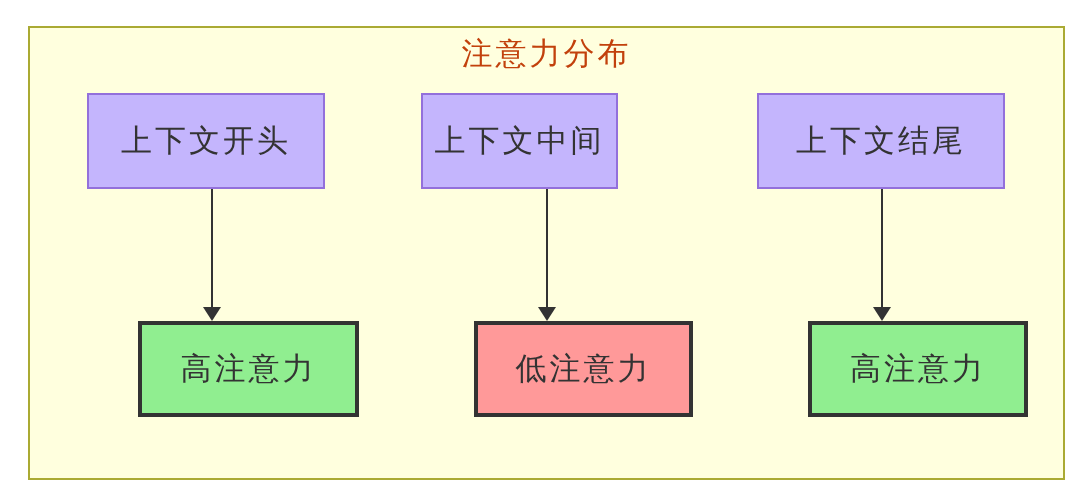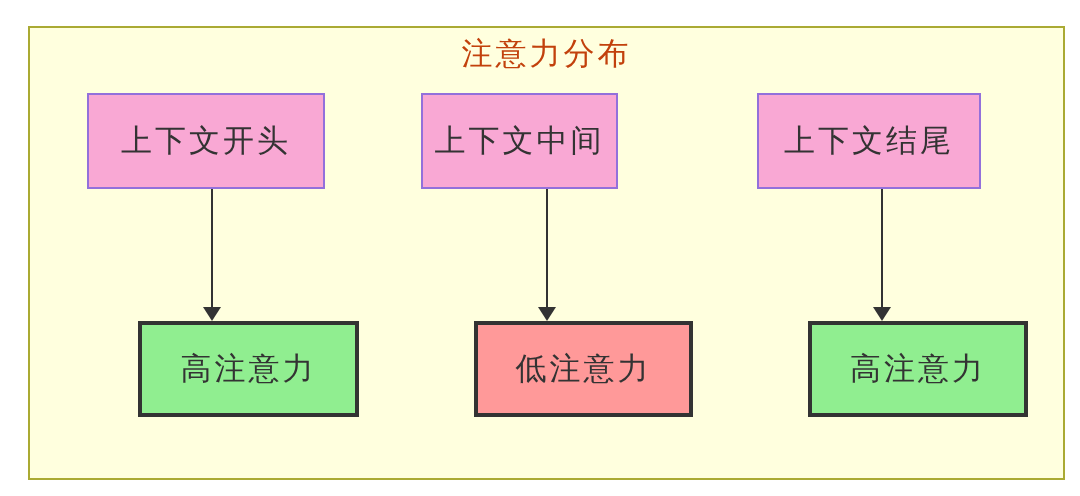--- a/index.html
+++ b/index.html
@@ -40,35 +40,35 @@
     display: flex;
     align-items: center;
     justify-content: center;
     font-size: 31px;
     letter-spacing: 3px;
     color: #333333;
     text-align: center;
     white-space: nowrap;
   }
   .source {
-    background: #f9a8d4;
+    background: #c4b5fd;
     border: 2px solid #9370db;
     top: 93px;
   }
   .result {
     border: 4px solid #333333;
     top: 321px;
     margin-left: 36px;
   }
   .high { background: #90ee90; }
   .low  { background: #ff9999; }
 
   .src-1 { left: 87px;  width: 238px; }
   .src-2 { left: 421px; width: 197px; }
-  .src-3 { left: 757px; width: 224px; }
+  .src-3 { left: 757px; width: 248px; }
   .res-1 { left: 102px; width: 221px; }
   .res-2 { left: 438px; width: 219px; text-align: center; }
   .res-3 { left: 772px; width: 220px; }
 
   .arrow {
     position: absolute;
     top: 189px;
     width: 18px;
     height: 132px;
   }

